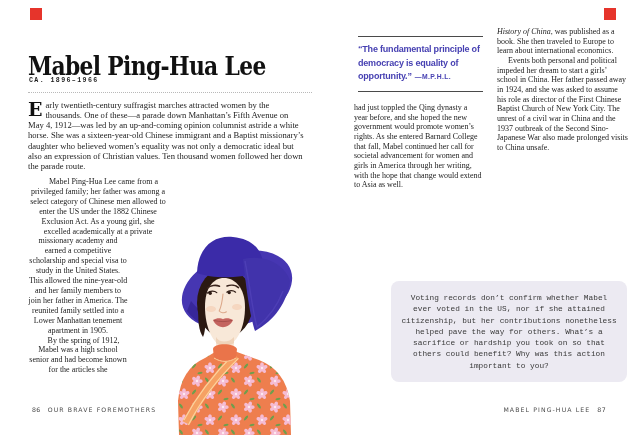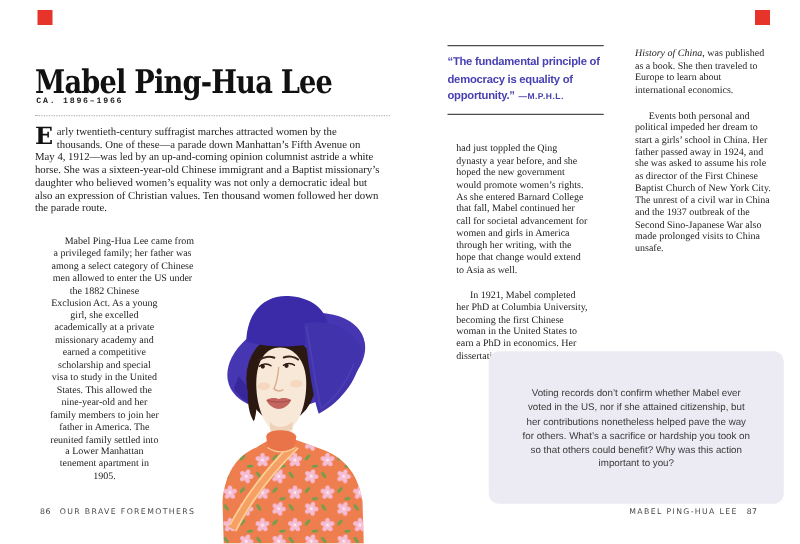--- a/index.html
+++ b/index.html
@@ -17,21 +17,21 @@
   .dates{position:absolute;left:29px;top:77px;font-family:Liberation Mono, monospace;
          font-weight:700;font-size:6.6px;letter-spacing:1.4px;color:#1b1b1b;}
   .dotted-rule{position:absolute;left:28px;top:92px;width:284px;border-top:1.6px dotted #b9b9b9;}
 
   .intro{position:absolute;left:28px;top:100px;width:276px;font-size:8.6px;line-height:1.18;
          color:#1c1c1c;text-align:left;}
   .dropcap{float:left;font-family:"DejaVu Serif",serif;font-weight:700;font-size:19px;
            line-height:17px;padding:1px 3px 0 0;color:#111;}
 
   .col{position:absolute;font-size:8px;line-height:1.24;color:#222;}
-  .col p{margin:11px;}
+  .col p{margin:0;}
   .col p + p{text-indent:11px;}
   .col1{left:28px;top:177px;width:140px;text-align:center;}
   .col1 p:first-of-type{text-indent:11px;}
   .col2{left:186px;top:177px;width:131px;}
   .hat-intrude{float:right;width:40px;height:226px;
                shape-outside:polygon(0 60px,100% 60px,100% 226px,0 226px);}
 
   .footer{position:absolute;top:406px;font-family:"DejaVu Sans",sans-serif;font-size:6.2px;
           letter-spacing:1.1px;color:#4b4b4b;white-space:nowrap;}
   .footer-left{left:28px;}
@@ -45,21 +45,21 @@
               line-height:1.5;color:#4741b2;letter-spacing:-0.2px;margin:6px 0 7px 0;}
   .quote-attr{font-size:6.8px;font-weight:700;letter-spacing:.4px;margin-left:3px;color:#4741b2;}
 
   .midcol{left:354px;top:103px;width:128px;font-size:8px;line-height:1.21;}
   .rightcol{left:497px;top:27px;width:131px;font-size:8px;line-height:1.21;}
   .col em{font-style:italic;}
 
   .question-box{position:absolute;left:391px;top:281px;width:236px;min-height:78px;
                 background:#eceaf2;border-radius:8px;padding:12px 10px 10px 10px;
                 box-sizing:border-box;}
-  .question-box p{margin:16px;font-family:Liberation Sans, sans-serif;font-size:7.8px;
+  .question-box p{margin:0;font-family:Liberation Mono, monospace;font-size:7.8px;
                   line-height:1.45;color:#3a3a3a;text-align:center;}
 
   
   .illus{position:absolute;left:177px;top:231px;width:118px;height:204px;}
 </style>
 </head>
 <body>
 
 <div class="spread">
 
@@ -70,37 +70,37 @@
   <div class="dates">CA. 1896–1966</div>
   <div class="dotted-rule"></div>
 
   <div class="intro">
     <span class="dropcap">E</span><span>arly twentieth-century suffragist marches attracted women by the thousands. One of these—a parade down Manhattan’s Fifth Avenue on May 4, 1912—was led by an up-and-coming opinion columnist astride a white horse. She was a sixteen-year-old Chinese immigrant and a Baptist missionary’s daughter who believed women’s equality was not only a democratic ideal but also an expression of Christian values. Ten thousand women followed her down the parade route.</span>
   </div>
 
   <div class="col col1">
     <span class="hat-intrude"></span>
     <p>Mabel Ping-Hua Lee came from a privileged family; her father was among a select category of Chinese men allowed to enter the US under the 1882 Chinese Exclusion Act. As a young girl, she excelled academically at a private missionary academy and earned a competitive scholarship and special visa to study in the United States. This allowed the nine-year-old and her family members to join her father in America. The reunited family settled into a Lower Manhattan tenement apartment in 1905.</p>
+    <p>By the spring of 1912, Mabel was a high school senior and had become known for the articles she</p>
   </div>
 
 
   <div class="footer footer-left">
     <span class="pnum">86</span>
     <span>OUR BRAVE FOREMOTHERS</span>
   </div>
 
   <div class="quote-block">
     <div class="quote-rule"></div>
     <p class="quote-text"><span>“The fundamental principle of democracy is equality of opportunity.”</span><span class="quote-attr">—M.P.H.L.</span></p>
     <div class="quote-rule"></div>
   </div>
 
   <div class="col midcol">
     <p>had just toppled the Qing dynasty a year before, and she hoped the new government would promote women’s rights. As she entered Barnard College that fall, Mabel continued her call for societal advancement for women and girls in America through her writing, with the hope that change would extend to Asia as well.</p>
-    <p><span>In 1921, Mabel completed her PhD at Columbia University, becoming the first Chinese woman in the United States to earn a PhD in economics. Her dissertation, </span><em>The Economic</em></p>
   </div>
 
   <div class="col rightcol">
     <p><em>History of China</em><span>, was published as a book. She then traveled to Europe to learn about international economics.</span></p>
     <p>Events both personal and political impeded her dream to start a girls’ school in China. Her father passed away in 1924, and she was asked to assume his role as director of the First Chinese Baptist Church of New York City. The unrest of a civil war in China and the 1937 outbreak of the Second Sino-Japanese War also made prolonged visits to China unsafe.</p>
   </div>
 
   <div class="question-box">
     <p>Voting records don’t confirm whether Mabel ever voted in the US, nor if she attained citizenship, but her contributions nonetheless helped pave the way for others. What’s a sacrifice or hardship you took on so that others could benefit? Why was this action important to you?</p>
   </div>

